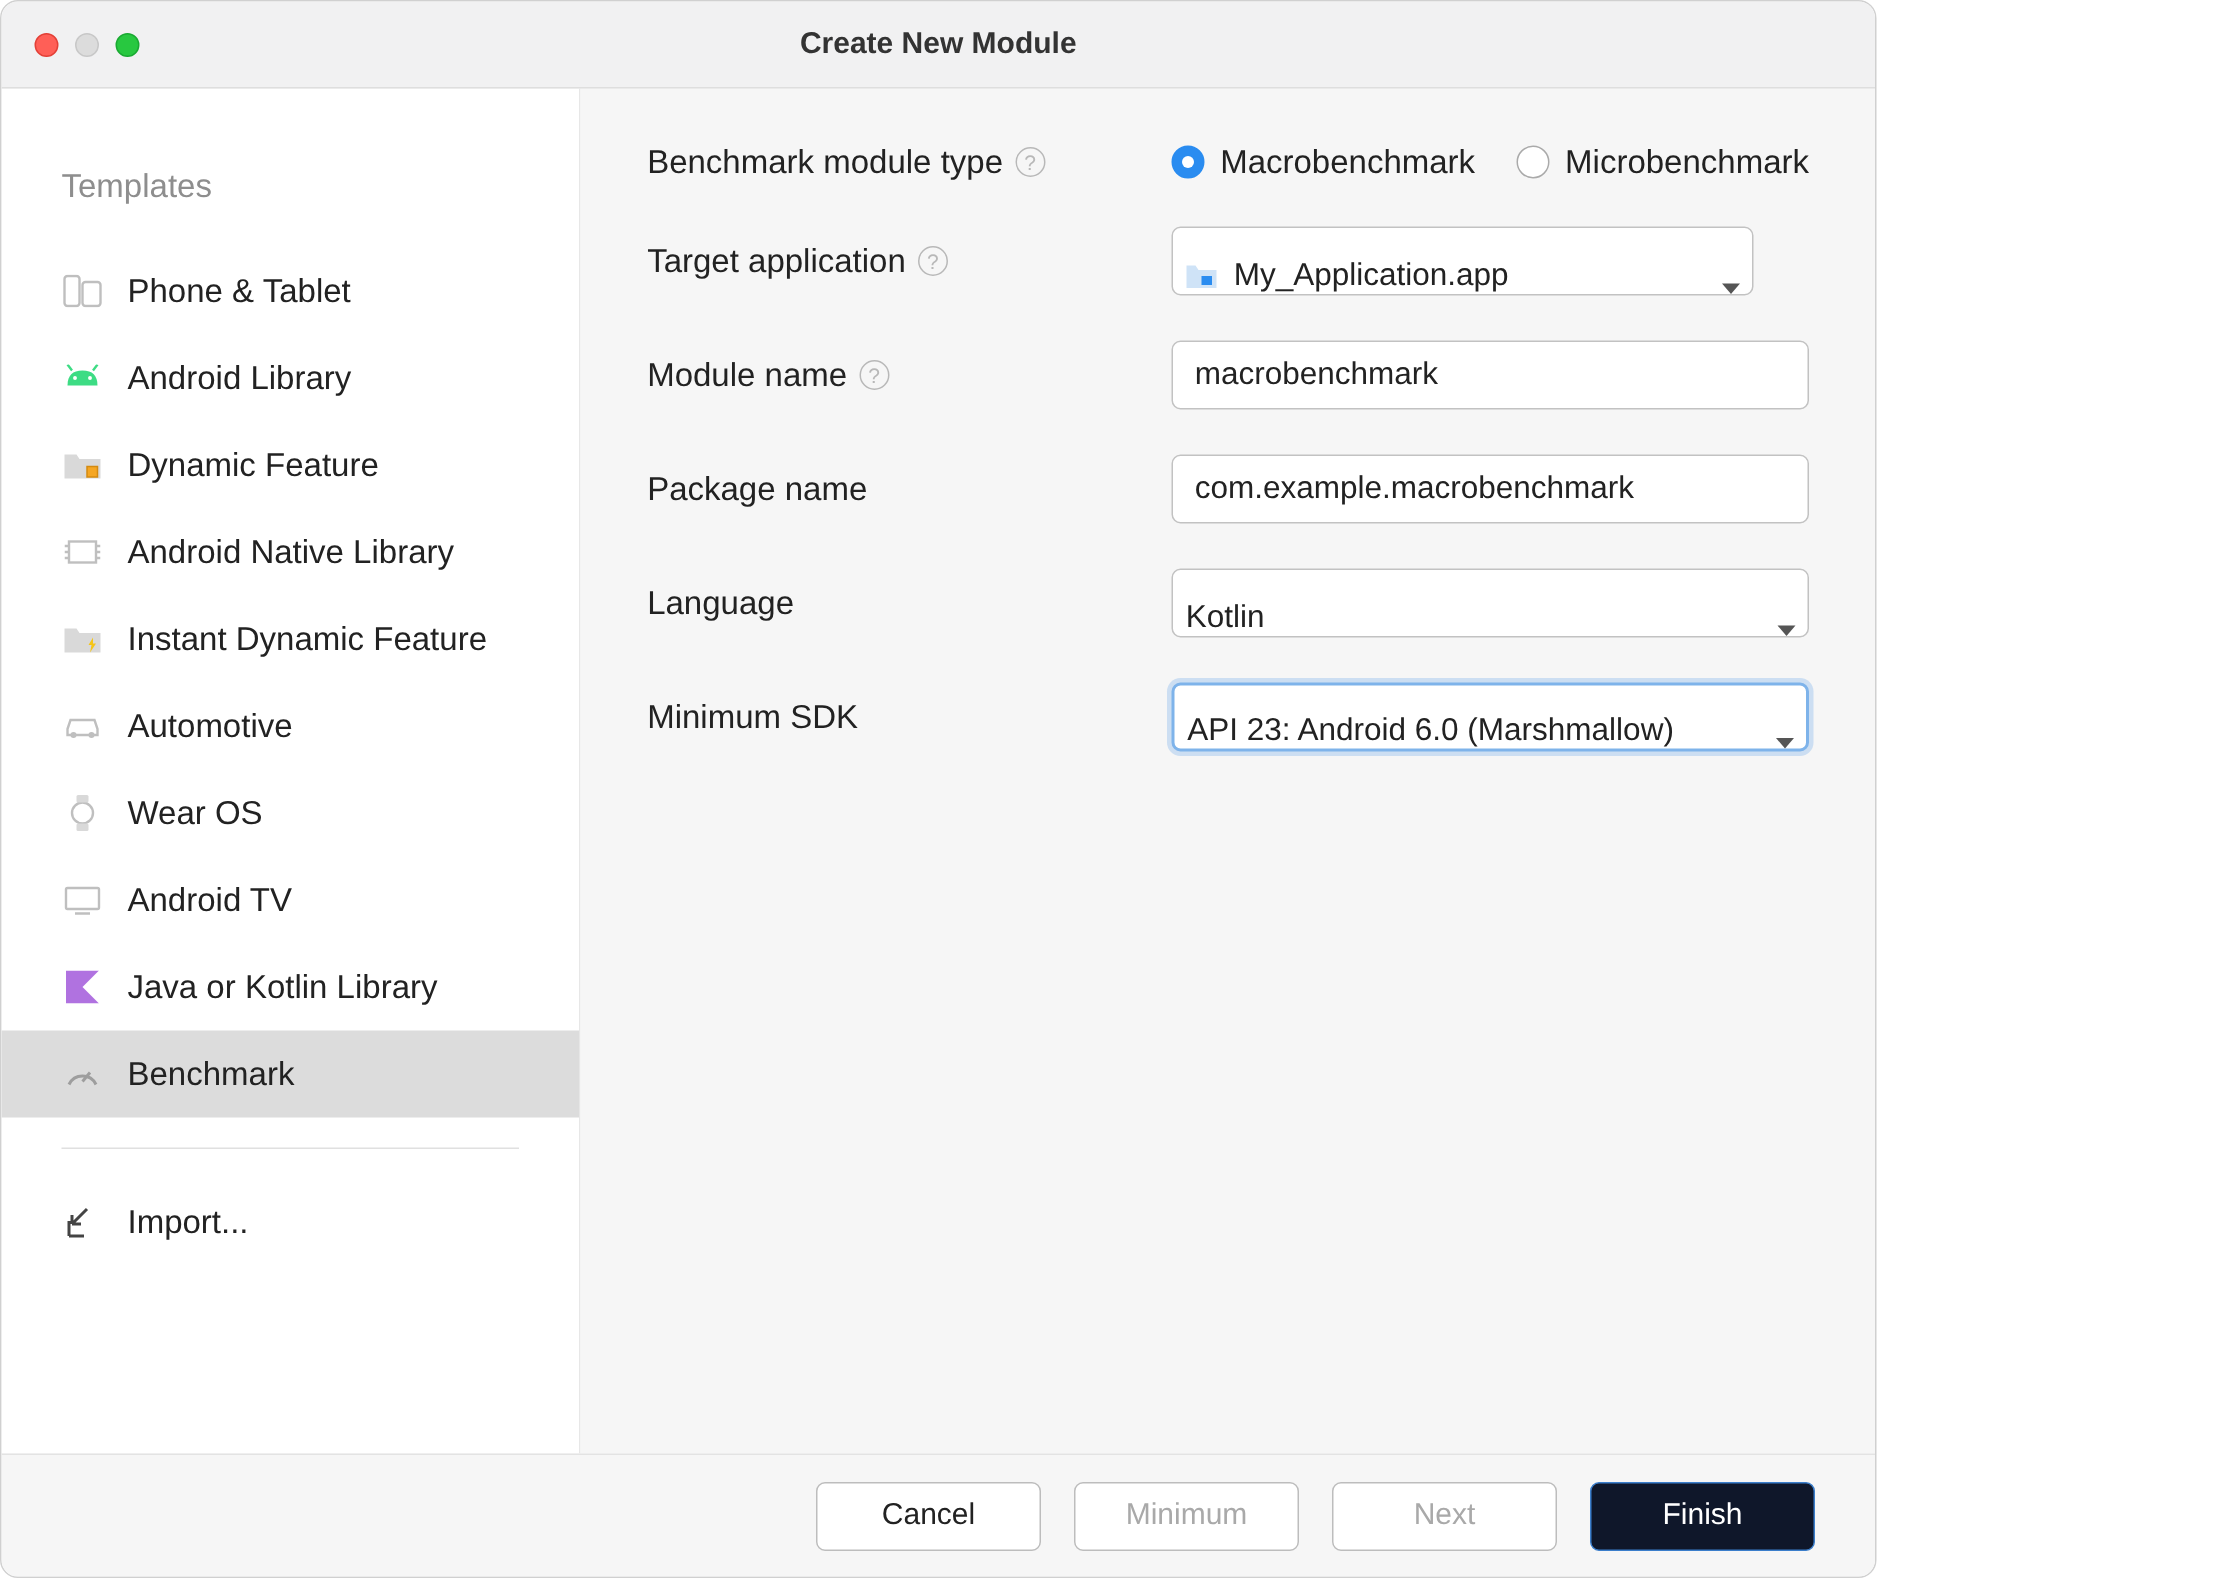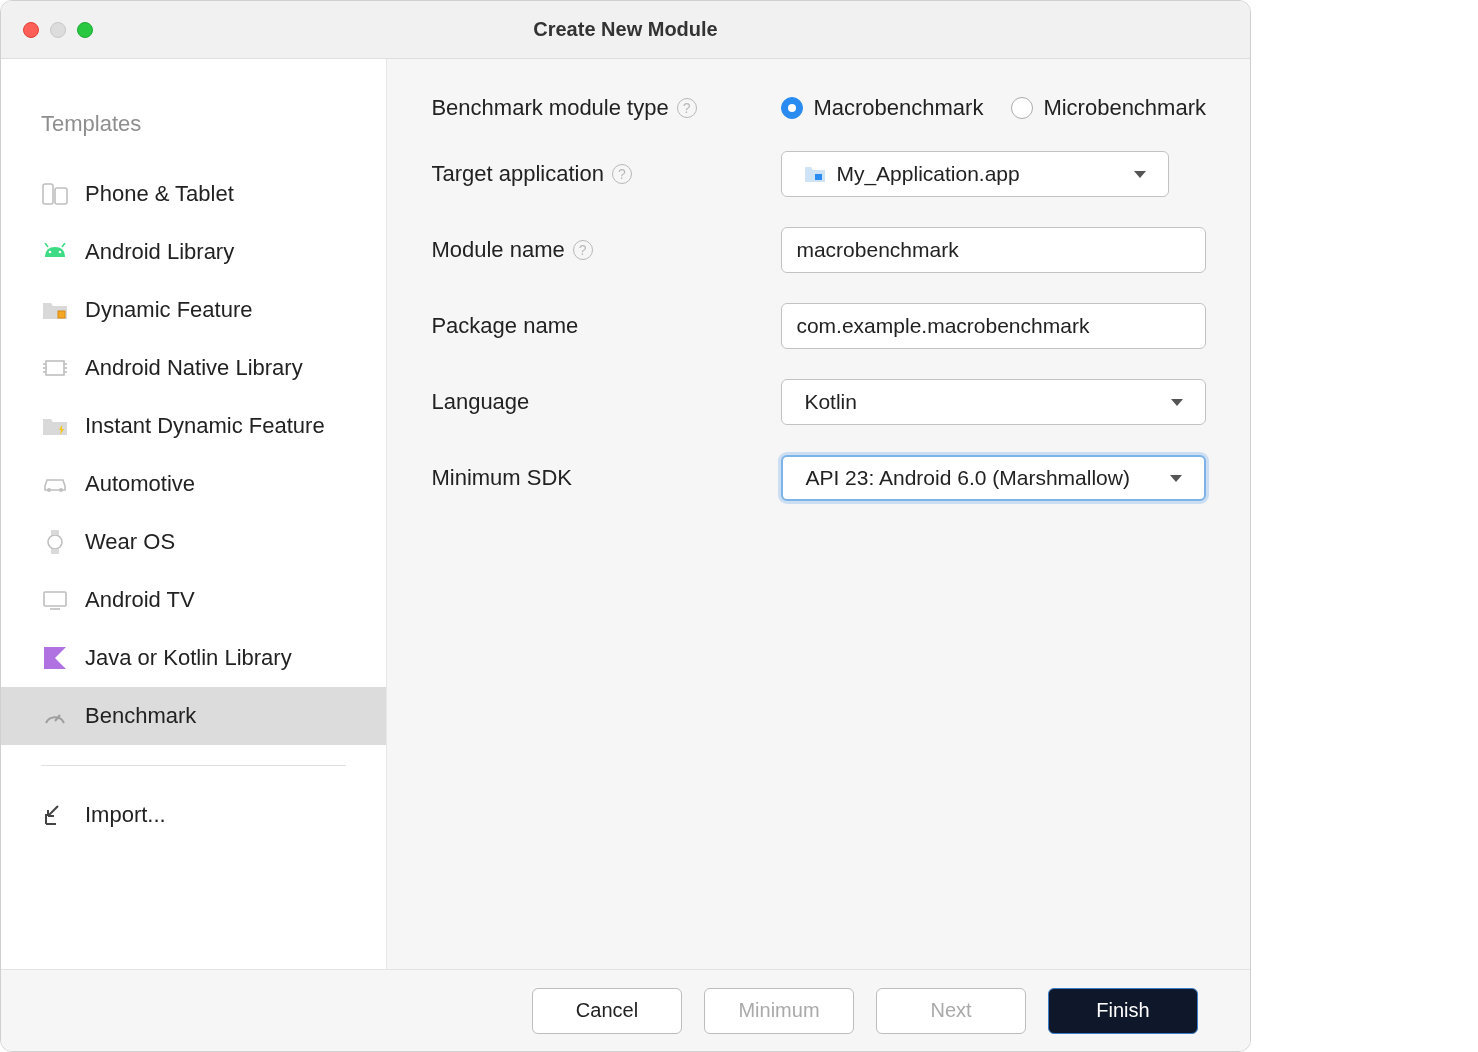--- a/index.html
+++ b/index.html
@@ -166,24 +166,24 @@
   padding: 0 14px;
   color: #222;
 }
 .select {
   width: 100%;
   height: 46px;
   border: 1px solid #c2c2c2;
   border-radius: 6px;
   background: #fff;
   font-size: 21px;
-  padding: 0 22px;
-  color: #222;
-  display: flex;
-  align-items: center;
+  padding: 0 8px;
+  color: #222;
+  display: flex;
+  align-items: flex-end;
   justify-content: space-between;
 }
 .select.focused {
   border: 2px solid #7eb3ea;
   box-shadow: 0 0 0 3px rgba(126,179,234,0.35);
 }
 .select-app {
   width: 388px;
 }
 .select-app .with-icon {
@@ -199,21 +199,21 @@
   border-top: 7px solid #555;
 }
 .footer {
   height: 82px;
   border-top: 1px solid #e3e3e3;
   background:#f6f6f6;
   display: flex;
   align-items: center;
   justify-content: flex-end;
   gap: 22px;
-  padding: 0 52px;
+  padding: 0 40px;
 }
 .btn {
   min-width: 150px;
   height: 46px;
   border-radius: 6px;
   border: 1px solid #bdbdbd;
   background: #fff;
   font-size: 20px;
   color: #222;
   display:flex;

